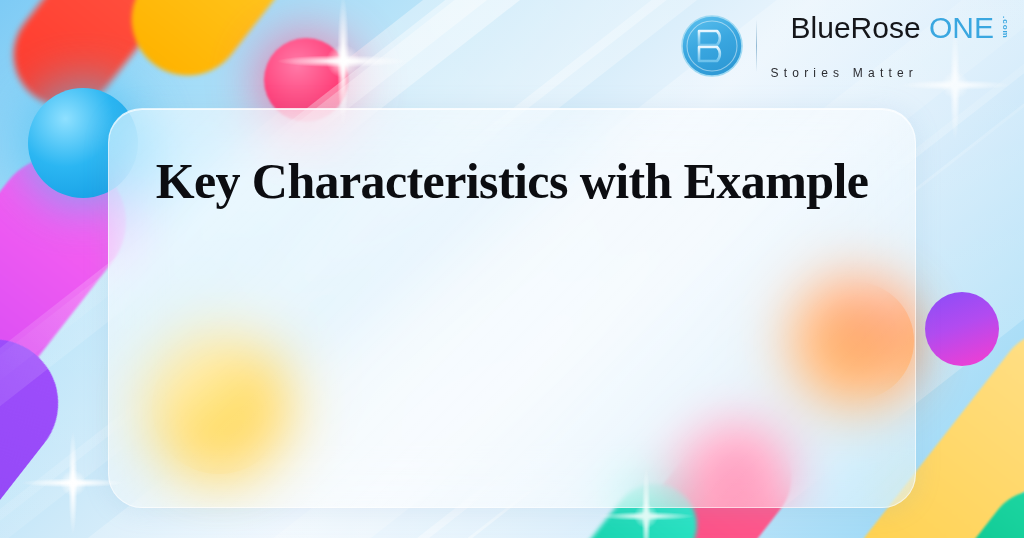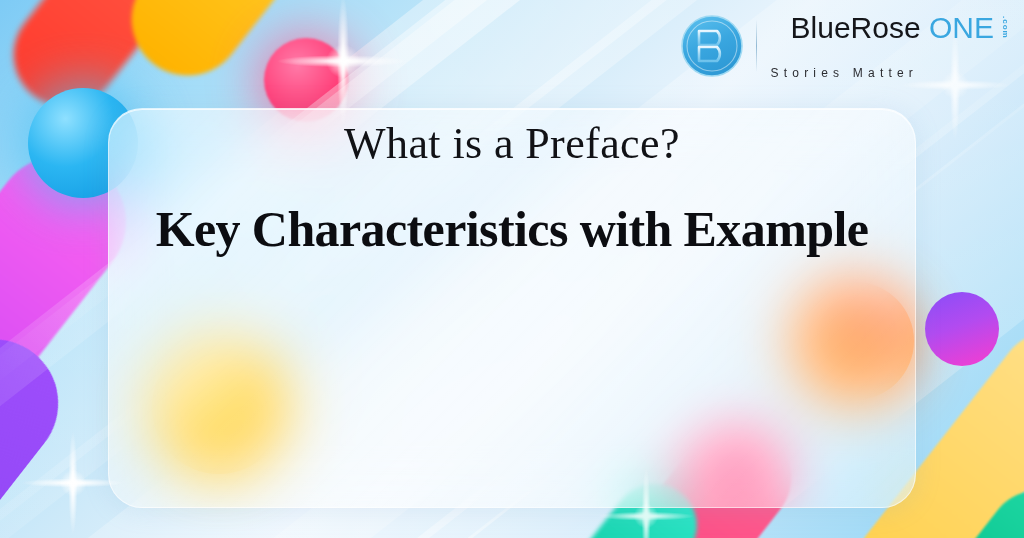--- a/index.html
+++ b/index.html
@@ -218,21 +218,20 @@
       <i></i>
     </div>
   <div class="sparkle" style="left:22px; top:432px; width:102px; height:102px;">
       <i></i>
     </div>
   <div class="sparkle" style="left:598px; top:468px; width:96px; height:96px; opacity:.85;">
       <i></i>
     </div>
 
   <div id="textblock">
-    <div id="title">What is a Preface?</div>
     <div id="subtitle">Key Characteristics with Example</div>
   </div>
 
   <div id="logo">
 
     <svg id="logo-mark" viewBox="0 0 64 64">
       <defs>
         <linearGradient id="circGrad" x1="0" y1="0" x2="0.4" y2="1">
           <stop offset="0%" stop-color="#5ec2ef"></stop>
           <stop offset="55%" stop-color="#3aa7e0"></stop>

